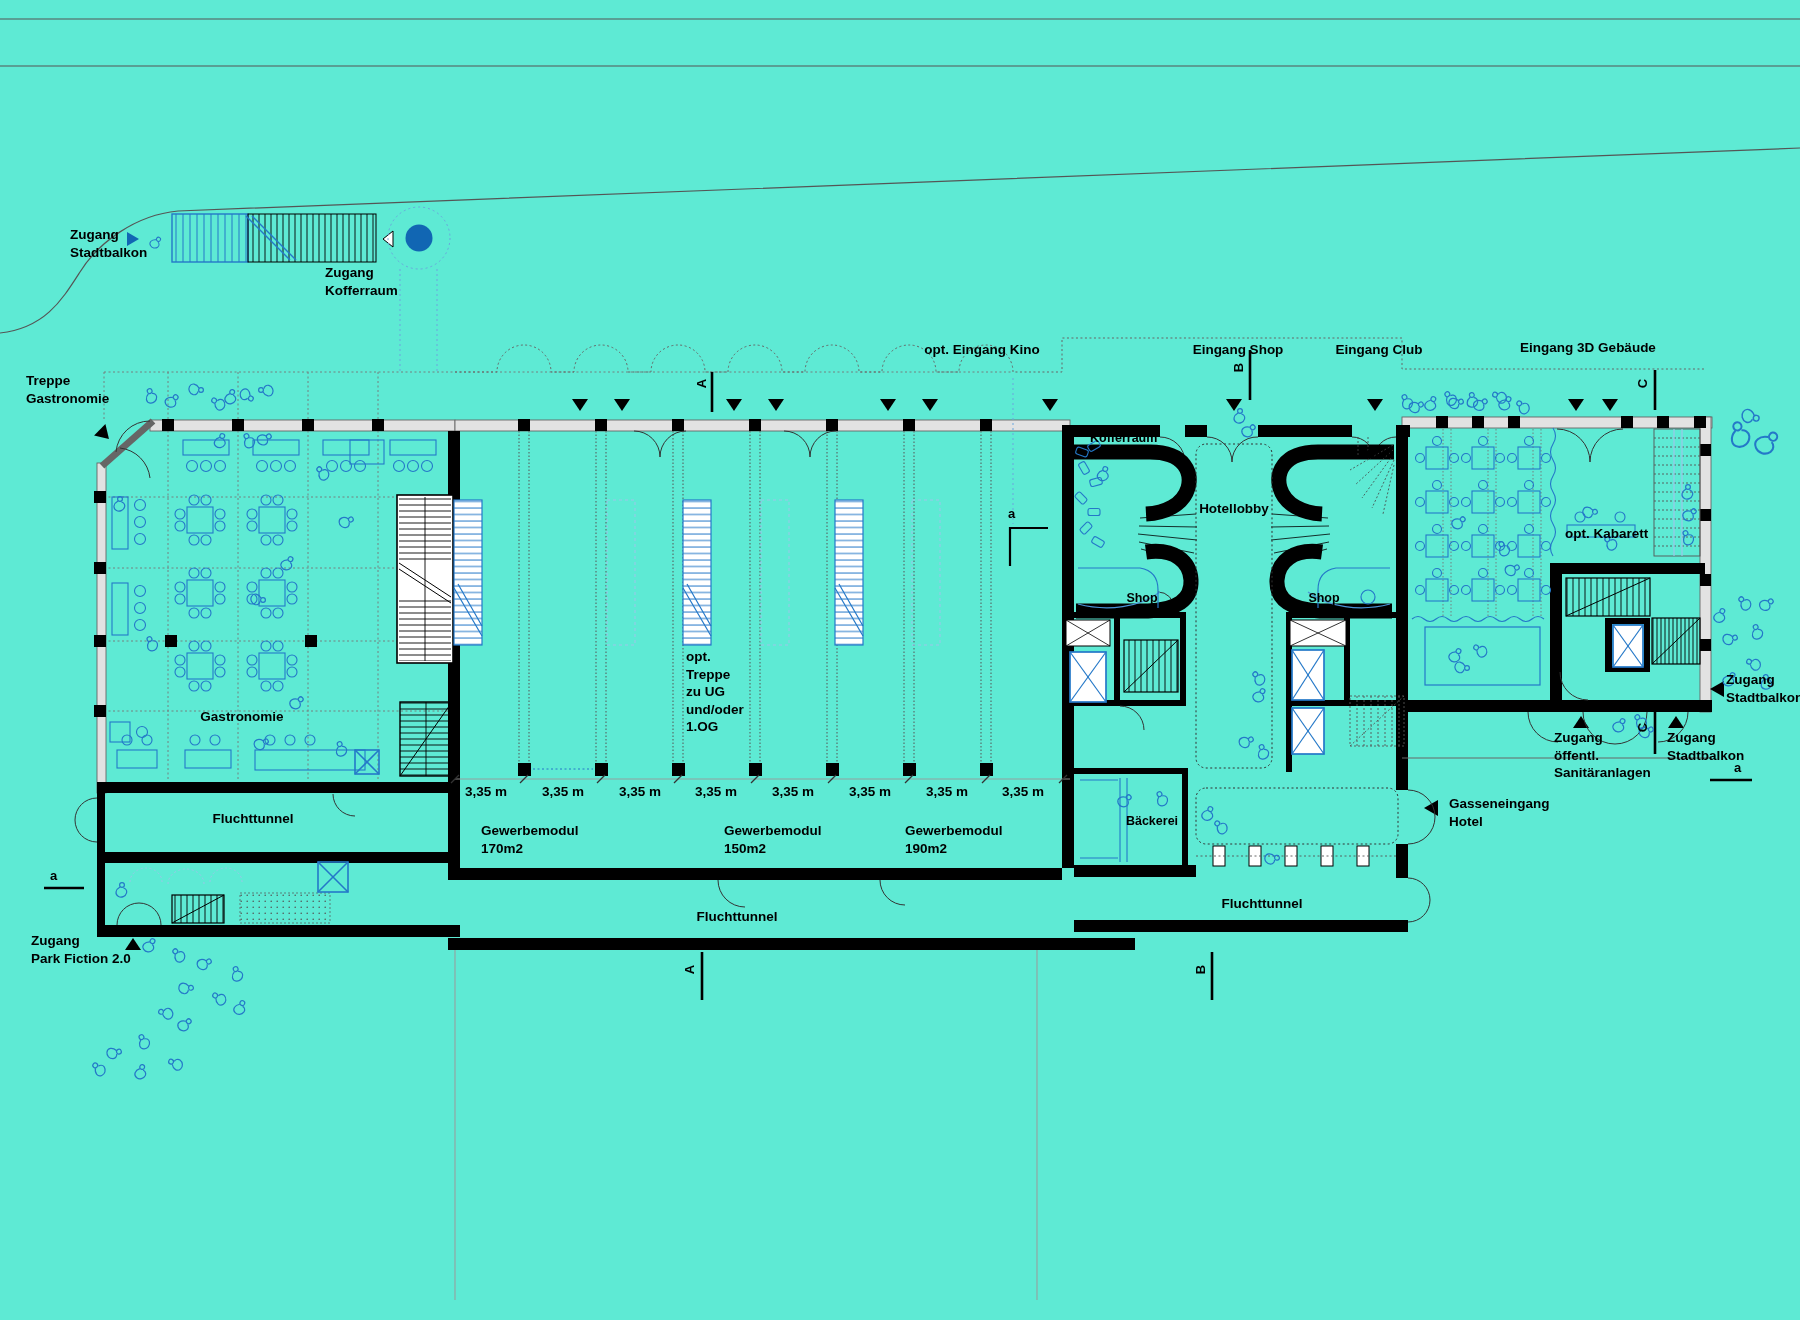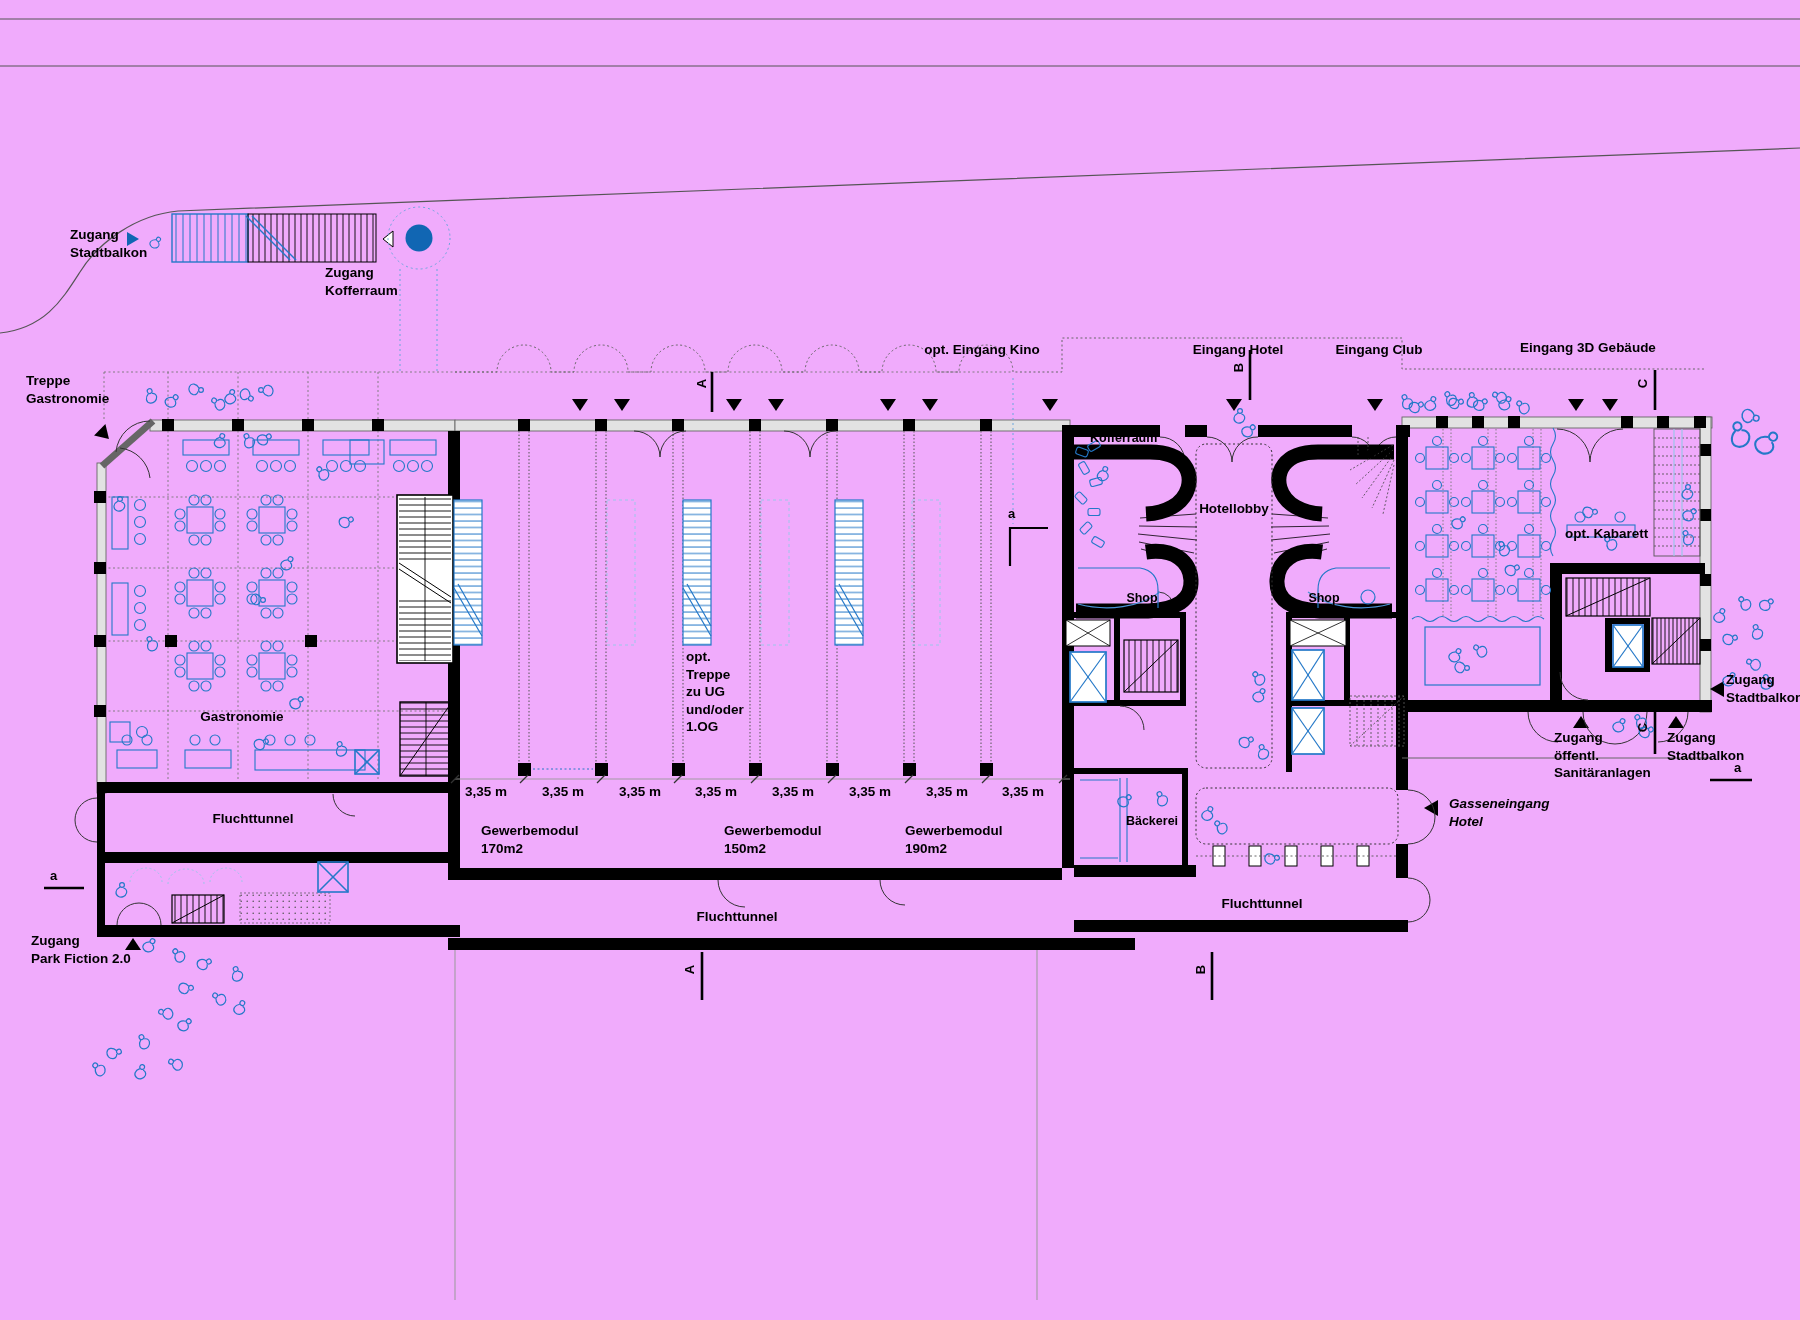--- a/index.html
+++ b/index.html
@@ -1,16 +1,16 @@
 <!DOCTYPE html>
 <html><head>
 <meta charset="utf-8">
 <style>
   html,body{margin:0;padding:0;background:#fff;}
-  #stage{position:relative;width:1800px;height:1320px;background:#f0abfc;overflow:hidden;
+  #stage{position:relative;width:1800px;height:1320px;background:#5eead4;overflow:hidden;
          font-family:"Liberation Sans",sans-serif;}
   #plan-svg{position:absolute;left:0;top:0;}
   .lbl{position:absolute;font:700 13.5px/1.3 "Liberation Sans",sans-serif;color:#000;white-space:nowrap;}
   .lbl.ctr{transform:translateX(-50%);}
   .lbl.sm{font-size:12.5px;}
   .lbl span{display:block;}
   .sec{position:absolute;font:700 13px "Liberation Sans",sans-serif;color:#000;}
   .rot{transform:rotate(-90deg);transform-origin:center center;}
 </style>
 </head>
@@ -665,21 +665,21 @@
 </div>
 <div class="lbl" style="left:325px;top:264px;">
   <span>Zugang</span>
   <span>Kofferraum</span>
 </div>
 <div class="lbl" style="left:26px;top:372px;">
   <span>Treppe</span>
   <span>Gastronomie</span>
 </div>
 <div class="lbl ctr" style="left:982px;top:341px;">opt. Eingang Kino</div>
-<div class="lbl ctr" style="left:1238px;top:341px;">Eingang Hotel</div>
+<div class="lbl ctr" style="left:1238px;top:341px;">Eingang Shop</div>
 <div class="lbl ctr" style="left:1379px;top:341px;">Eingang Club</div>
 <div class="lbl ctr" style="left:1588px;top:339px;">Eingang 3D Gebäude</div>
 
 <div class="lbl sm" style="left:1090px;top:430px;">Kofferraum</div>
 <div class="lbl ctr" style="left:1234px;top:500px;">Hotellobby</div>
 <div class="lbl sm" style="left:1366px;top:446px;">Club</div>
 <div class="lbl ctr sm" style="left:1142px;top:590px;">Shop</div>
 <div class="lbl ctr sm" style="left:1324px;top:590px;">Shop</div>
 <div class="lbl" style="left:1565px;top:481px;margin-top:44px;">opt. Kabarett</div>
 <div class="lbl ctr" style="left:242px;top:708px;">Gastronomie</div>
@@ -711,21 +711,21 @@
 </div>
 <div class="lbl" style="left:724px;top:822px;">
   <span>Gewerbemodul</span>
   <span>150m2</span>
 </div>
 <div class="lbl" style="left:905px;top:822px;">
   <span>Gewerbemodul</span>
   <span>190m2</span>
 </div>
 
-<div class="lbl" style="left:1449px;top:795px;font-style:italic;">
+<div class="lbl" style="left:1449px;top:795px;">
   <span>Gasseneingang</span>
   <span>Hotel</span>
 </div>
 <div class="lbl" style="left:1726px;top:671px;">
   <span>Zugang</span>
   <span>Stadtbalkon</span>
 </div>
 <div class="lbl" style="left:1554px;top:729px;">
   <span>Zugang</span>
   <span>öffentl.</span>

